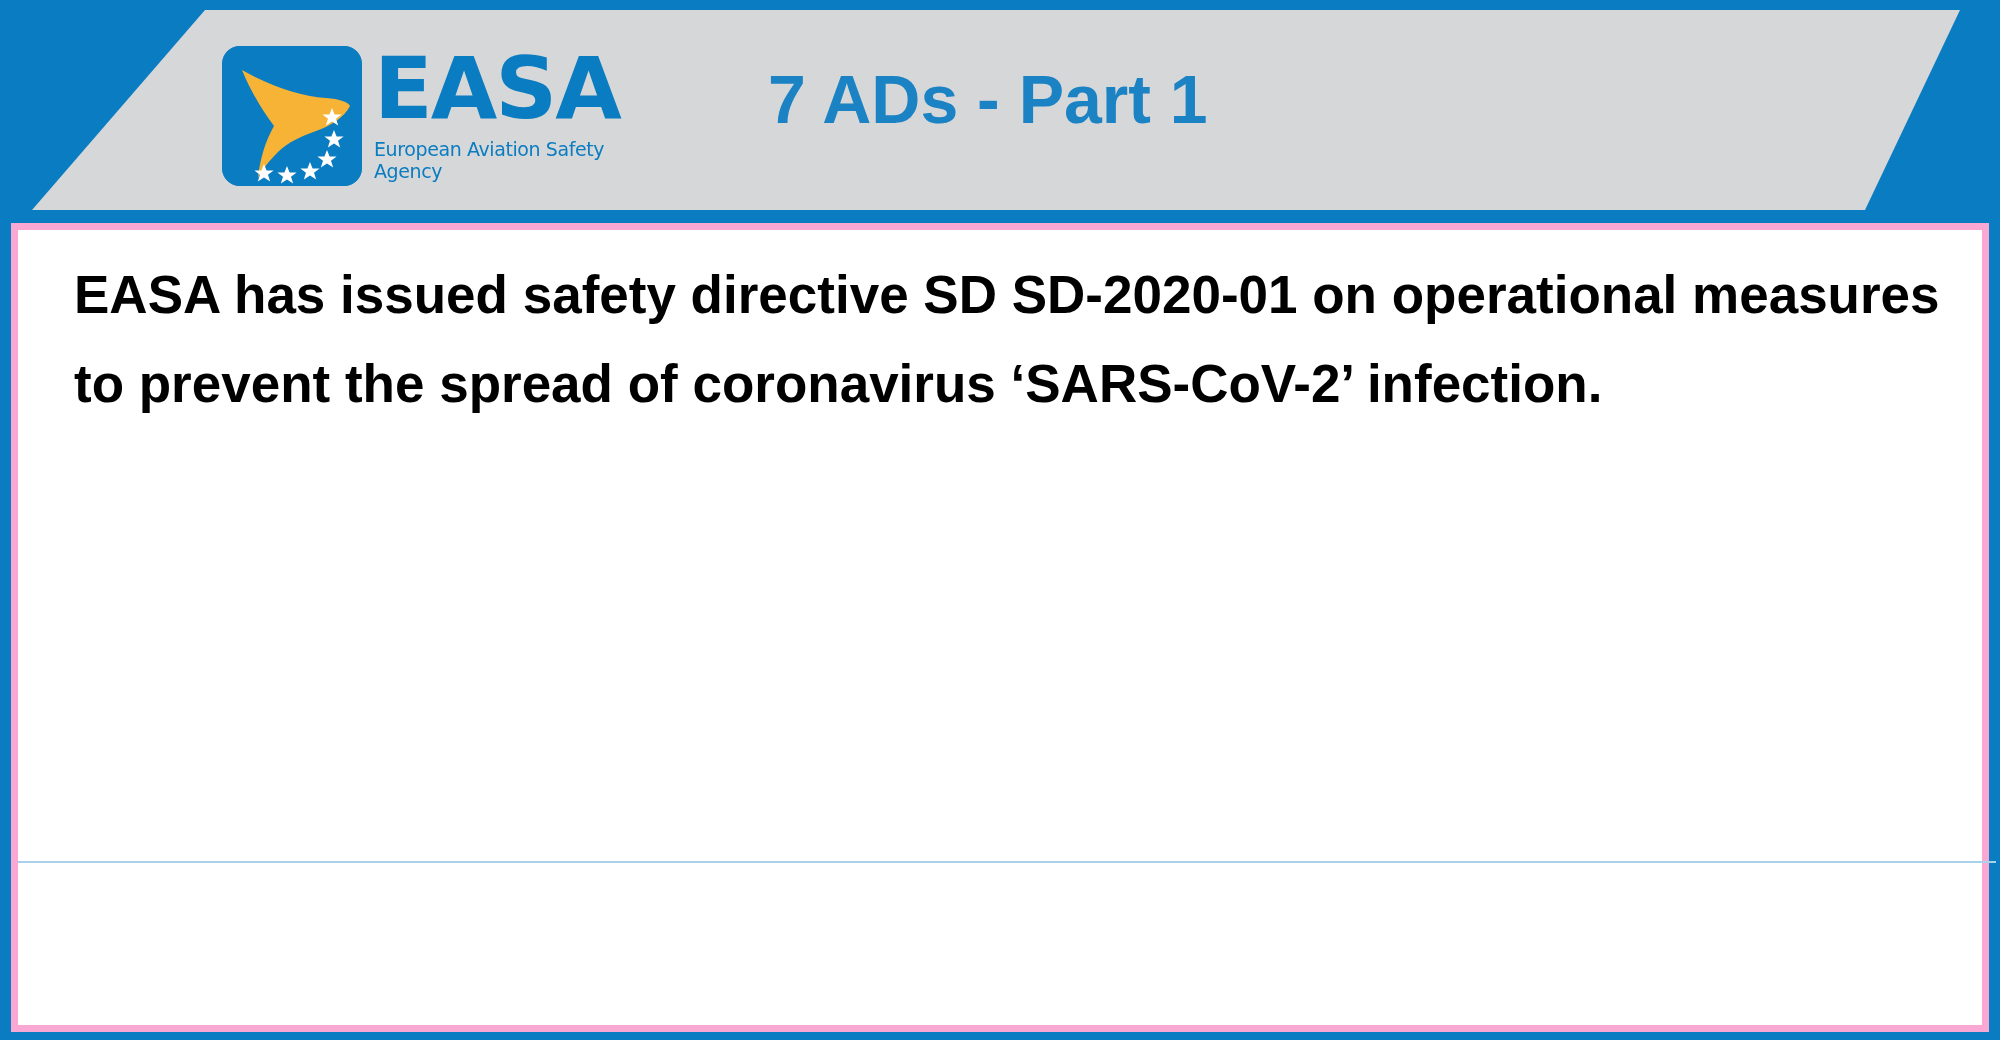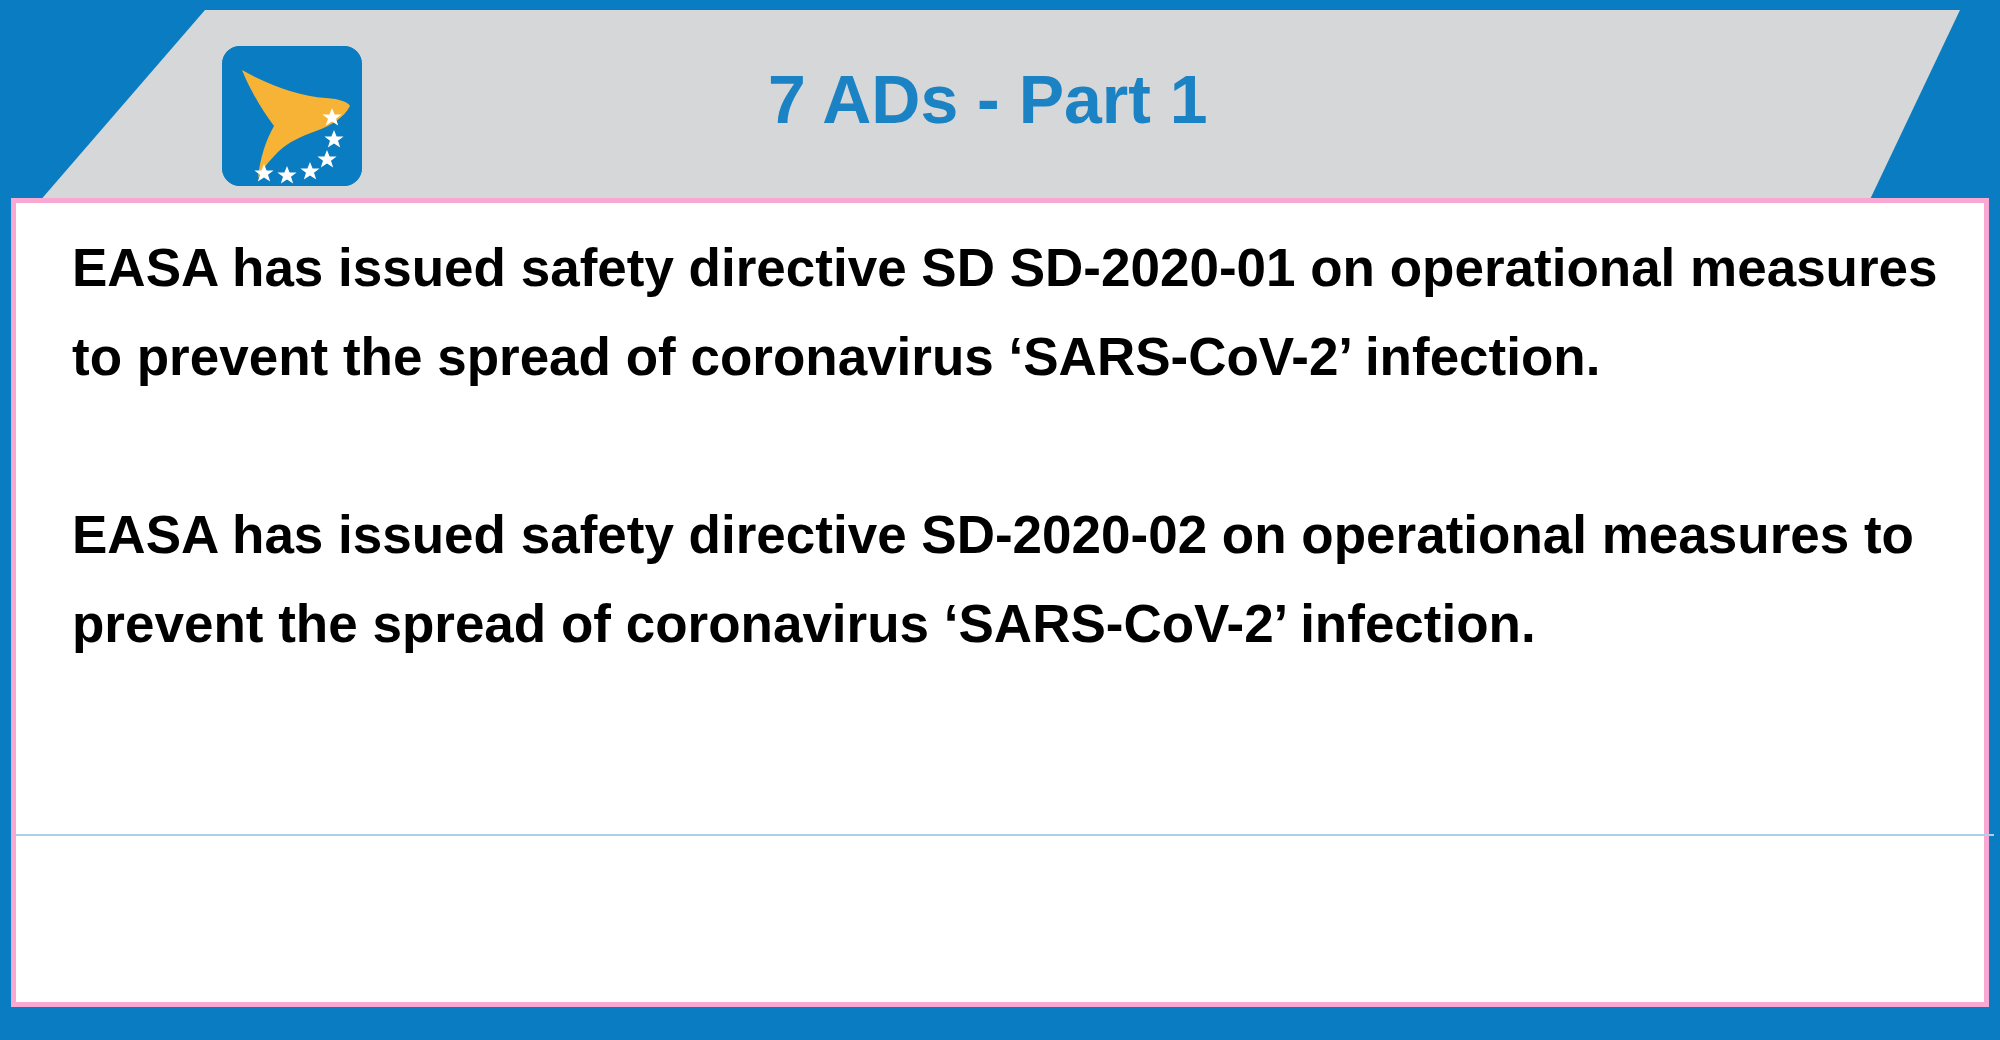--- a/index.html
+++ b/index.html
@@ -103,25 +103,25 @@
     font-size: 68px;
     line-height: 86px;
     color: #1b82c4;
     white-space: nowrap;
   }
 
   
   #content-frame {
     position: absolute;
     left: 11px;
-    top: 198px;
+    top: 223px;
     width: 1978px;
     height: 809px;
     background: #ffffff;
-    border: 5px solid #f9a8d4;
+    border: 7px solid #f9a8d4;
     box-sizing: border-box;
   }
   #content-inner {
     position: absolute;
     left: 0;
     top: 0;
     width: 100%;
     height: 100%;
     background: #ffffff;
   }
@@ -175,35 +175,38 @@
               <polygon points="110,62 112.6,68.6 119.6,68.6 114,72.8 116.2,79.6 110,75.4 103.8,79.6 106,72.8 100.4,68.6 107.4,68.6"></polygon>
               <polygon points="112,84 114.6,90.6 121.6,90.6 116,94.8 118.2,101.6 112,97.4 105.8,101.6 108,94.8 102.4,90.6 109.4,90.6"></polygon>
               <polygon points="105,104 107.6,110.6 114.6,110.6 109,114.8 111.2,121.6 105,117.4 98.8,121.6 101,114.8 95.4,110.6 102.4,110.6"></polygon>
               <polygon points="88,116 90.6,122.6 97.6,122.6 92,126.8 94.2,133.6 88,129.4 81.8,133.6 84,126.8 78.4,122.6 85.4,122.6"></polygon>
               <polygon points="65,120 67.6,126.6 74.6,126.6 69,130.8 71.2,137.6 65,133.4 58.8,137.6 61,130.8 55.4,126.6 62.4,126.6"></polygon>
               <polygon points="42,118 44.6,124.6 51.6,124.6 46,128.8 48.2,135.6 42,131.4 35.8,135.6 38,128.8 32.4,124.6 39.4,124.6"></polygon>
             </g>
           </svg>
         </div>
 
+        <div id="logo-wordmark">
+          <div id="logo-easa">EASA</div>
+          <div id="logo-tagline">European Aviation Safety Agency</div>
+        </div>
 
       </div>
 
       <div id="slide-title">7 ADs - Part 1</div>
 
     </div>
   </div>
 
   <div id="content-frame">
     <div id="content-inner">
 
       <div id="divider-line"></div>
 
       <div id="body-text">
         <p class="body-para">EASA has issued safety directive SD SD-2020-01 on operational measures to prevent the spread of coronavirus ‘SARS-CoV-2’ infection.</p>
         <div id="para-gap"></div>
-        <p class="body-para">EASA has issued safety directive SD-2020-02 on operational measures to prevent the spread of coronavirus ‘SARS-CoV-2’ infection.</p>
       </div>
 
     </div>
   </div>
 
 </div>
 
 </body></html>

